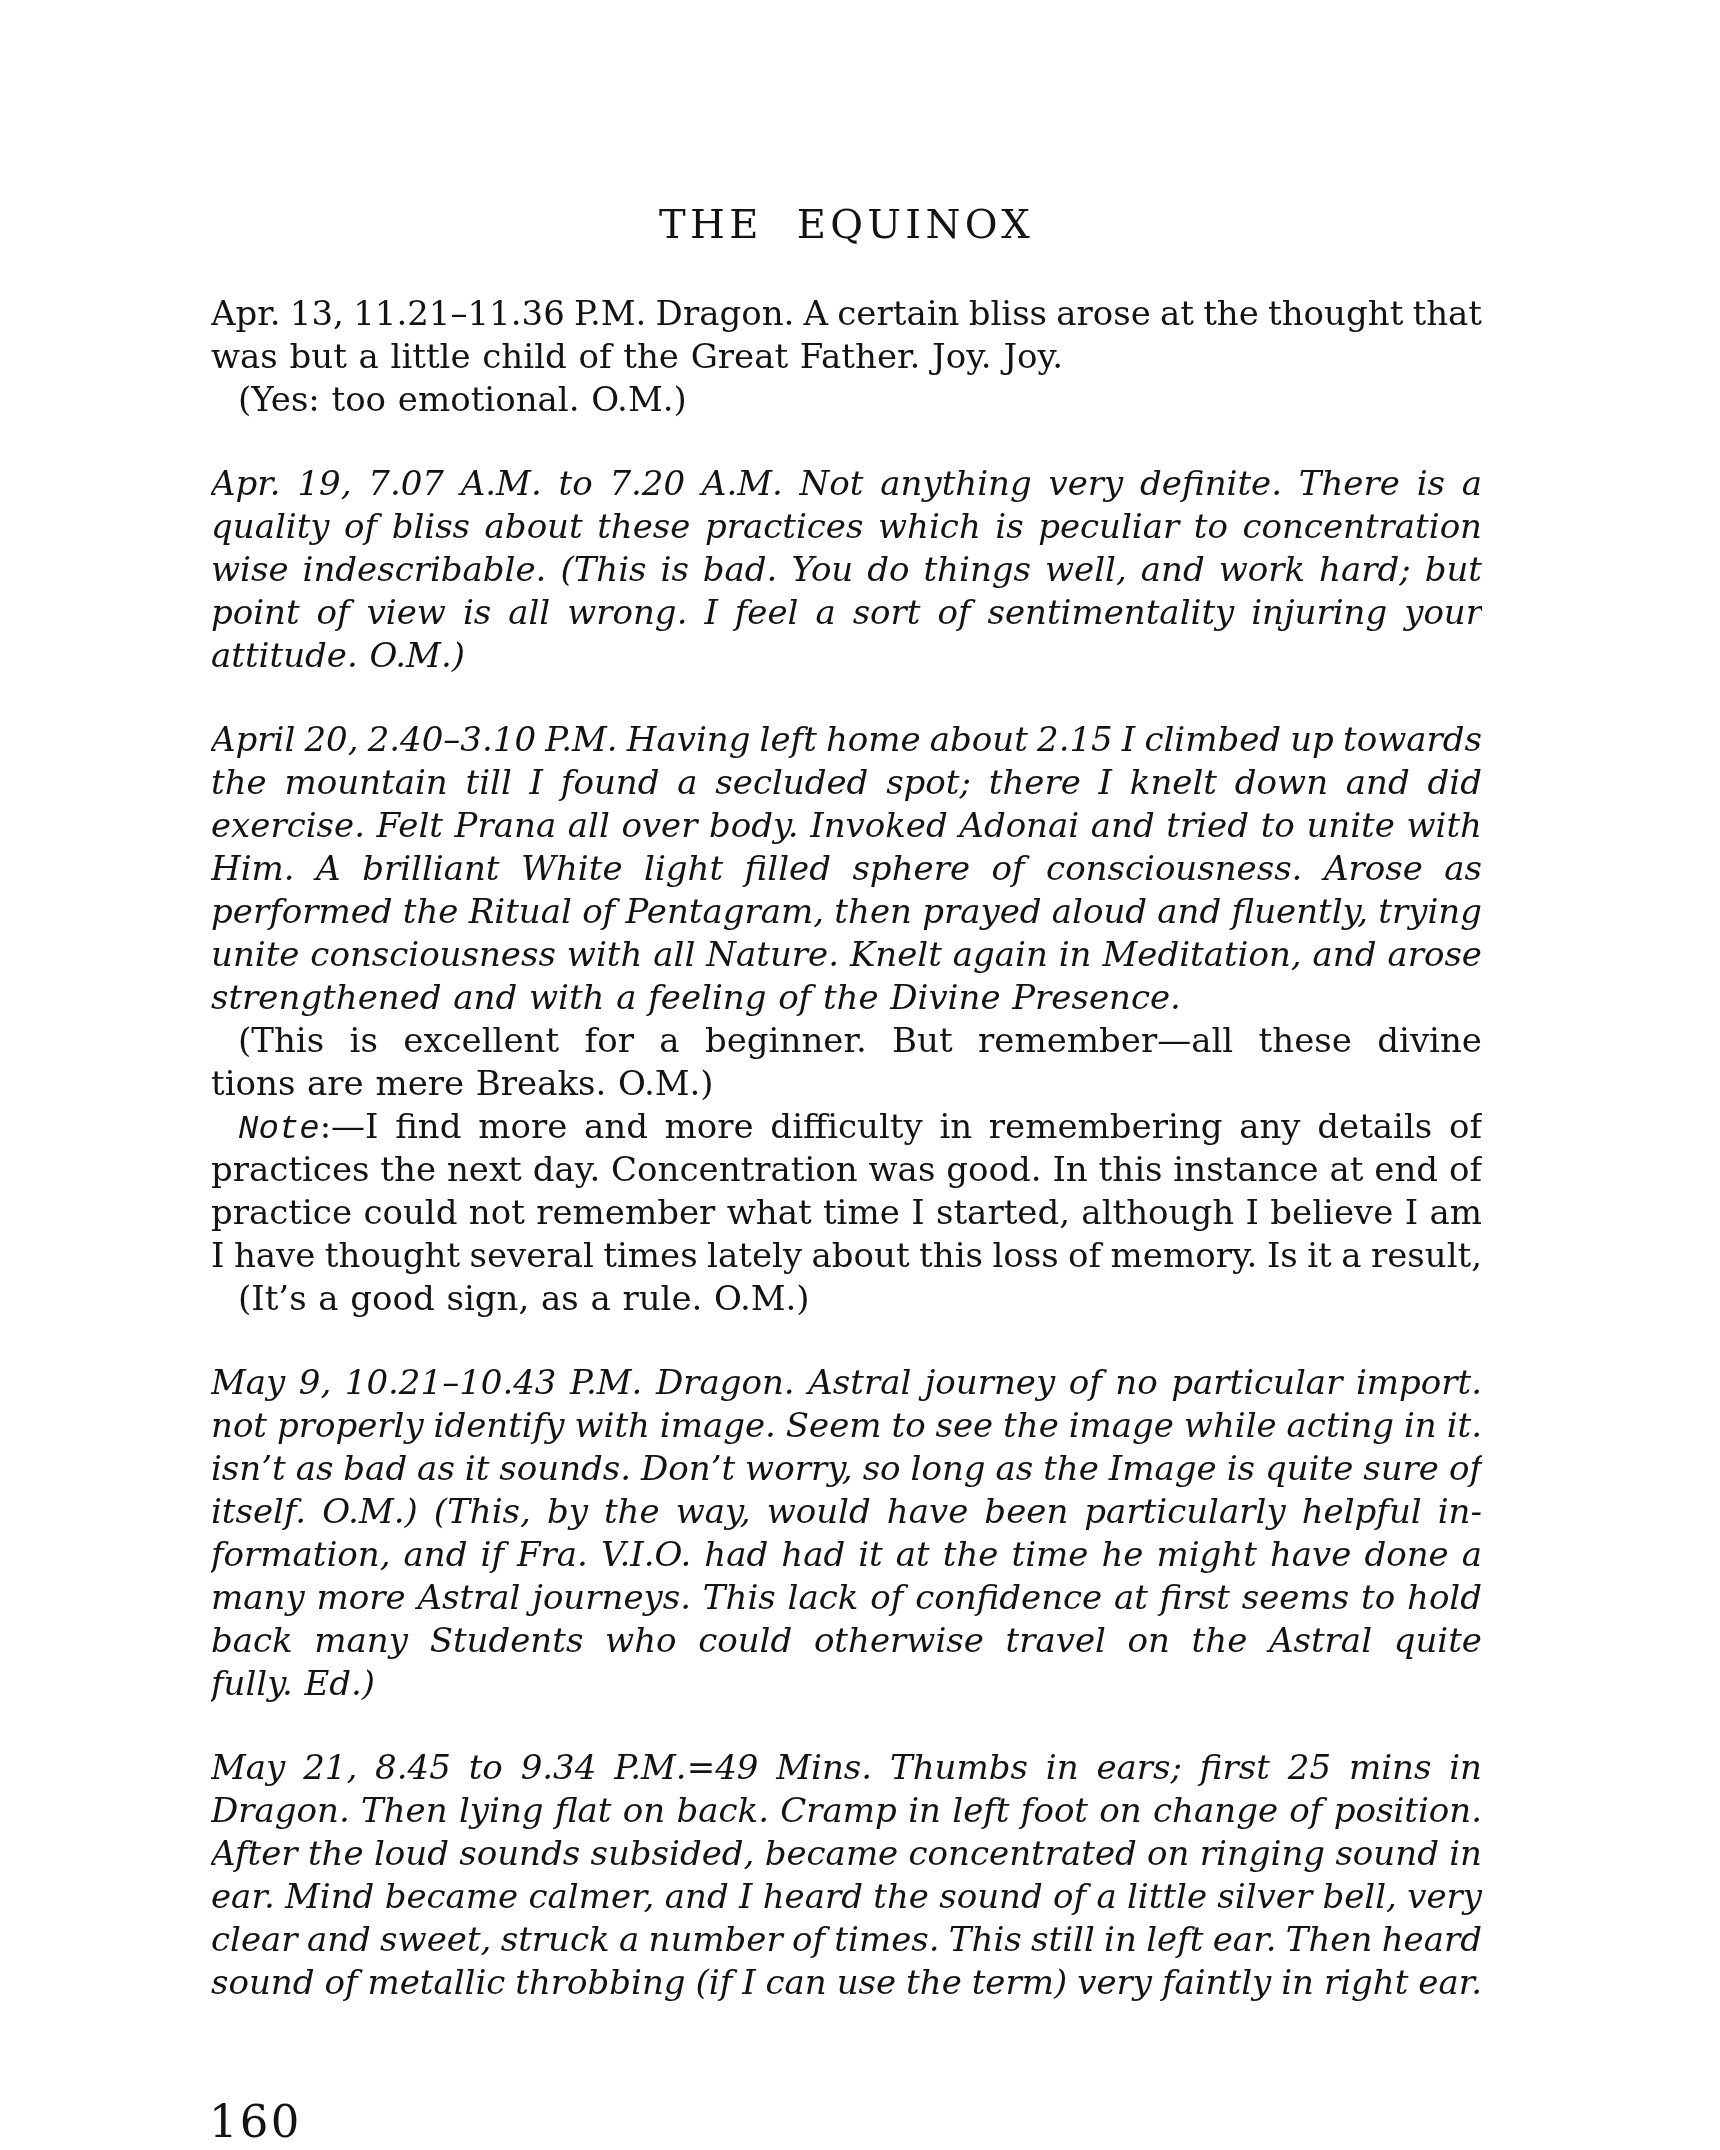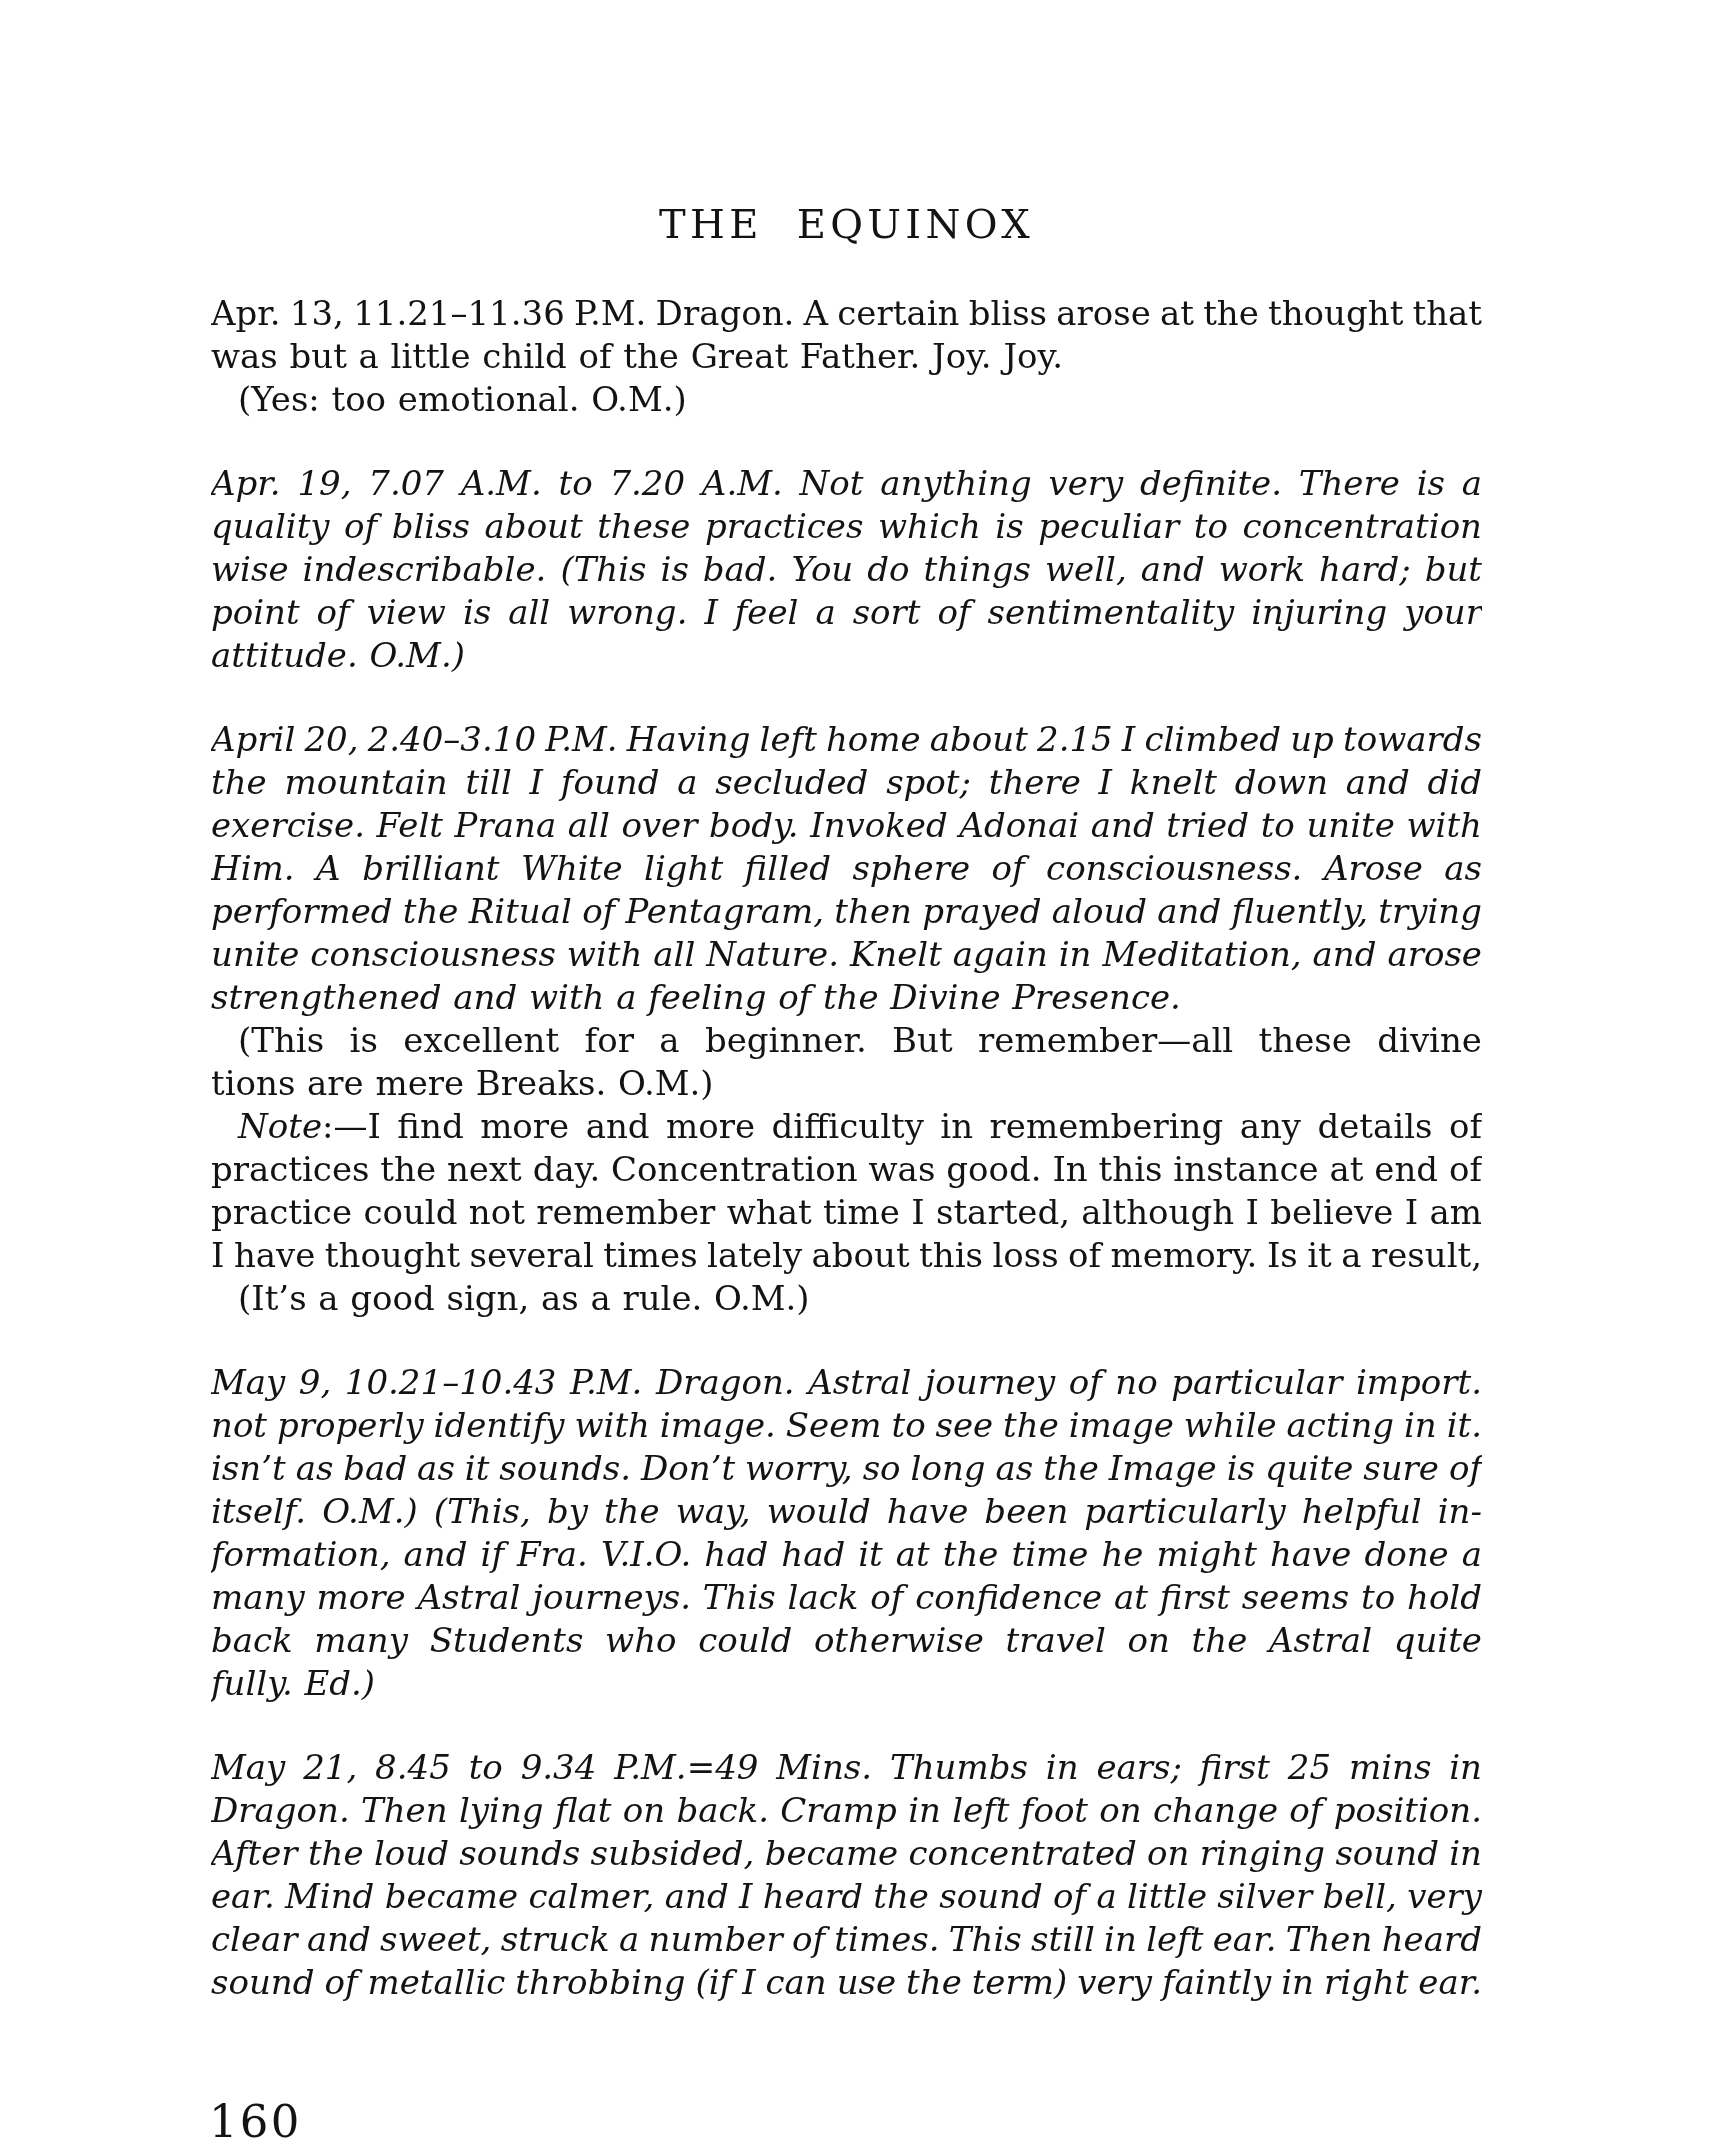--- a/index.html
+++ b/index.html
@@ -42,21 +42,21 @@
     overflow: hidden;
     text-align: justify;
     text-align-last: justify;
     word-spacing: -1.7px;
   }
   .line.left {
     text-align-last: left;
     word-spacing: 0.9px;
   }
   .line.indent { text-indent: 27px; }
-  .italic { font-style: italic; }
+  .italic { font-style: italic; font-family: Liberation Mono, monospace; }
   .page-number {
     position: absolute;
     left: 209px;
     top: 2100px;
     font-size: 45px;
     line-height: 43px;
     letter-spacing: 2.2px;
   }
 </style>
 </head>

